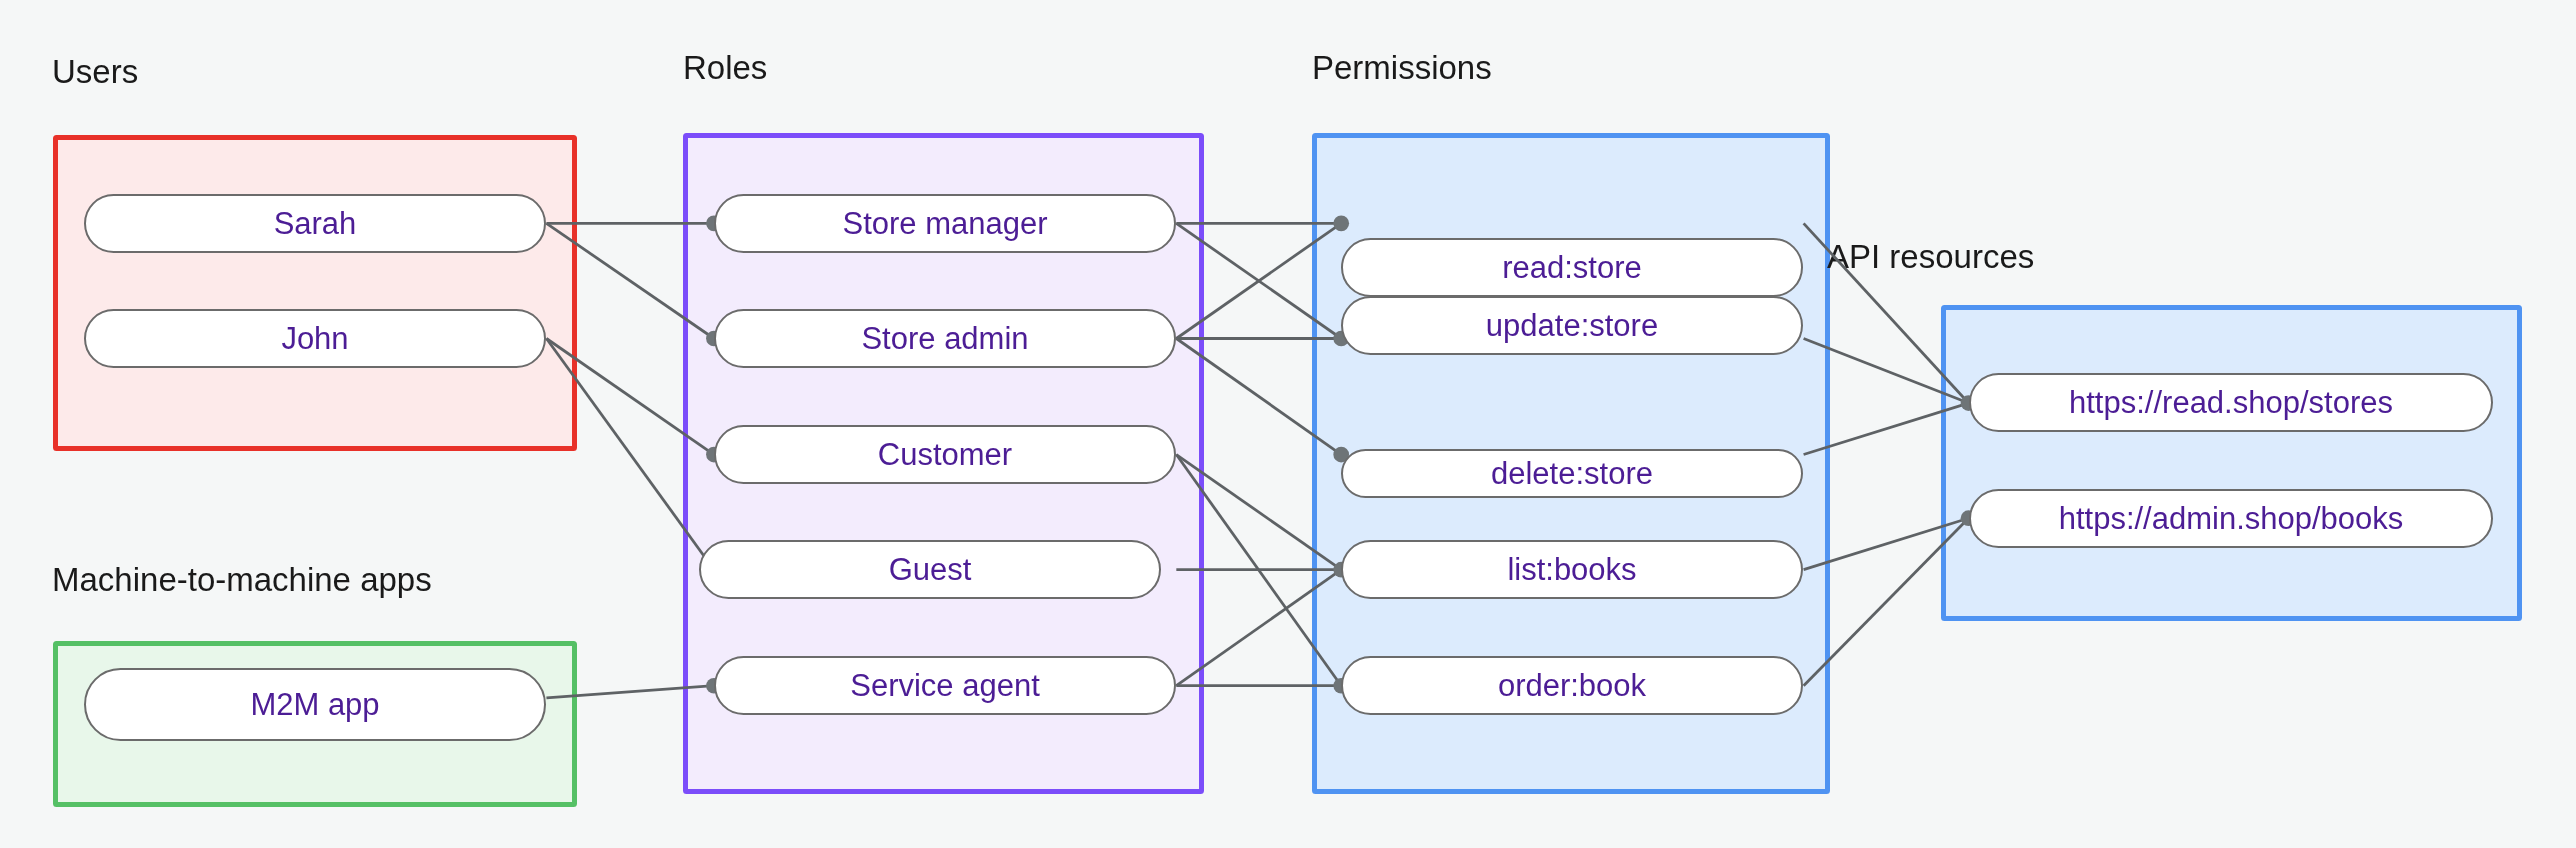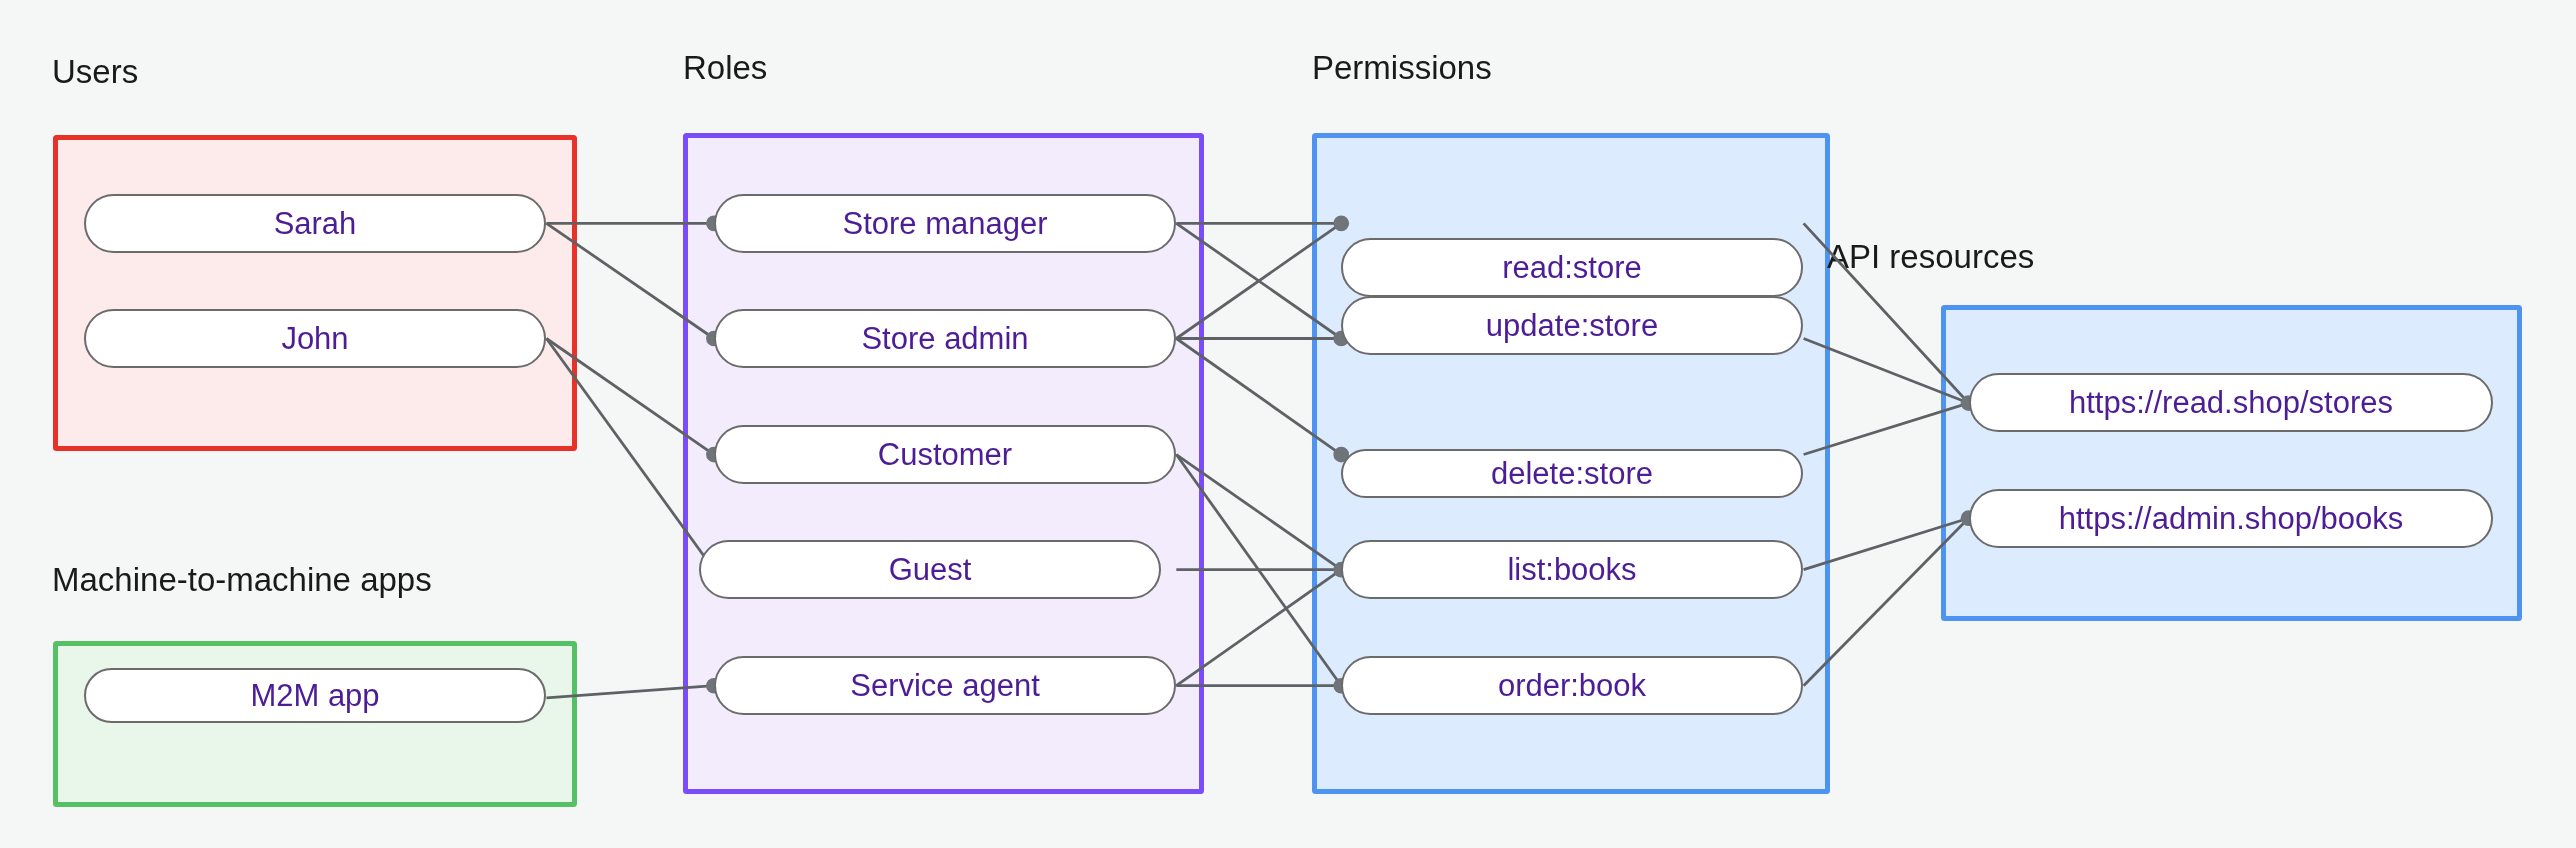--- a/index.html
+++ b/index.html
@@ -112,21 +112,21 @@
       <div class="group-label" style="left: 1827px; top: 240px;">API resources</div>
       <div class="group-box" style="left: 1941px; top: 305px; width: 581px; height: 316px; border-color: rgb(79, 147, 242); background: rgb(220, 235, 253);"></div>
     </div>
   <div id="nodes-layer">
       <div class="node" style="left: 84px; top: 194px; width: 462px; height: 59px;">
         <span>Sarah</span>
       </div>
       <div class="node" style="left: 84px; top: 309px; width: 462px; height: 59px;">
         <span>John</span>
       </div>
-      <div class="node" style="left: 84px; top: 668px; width: 462px; height: 55px;">
+      <div class="node" style="left: 84px; top: 668px; width: 462px; height: 73px;">
         <span>M2M app</span>
       </div>
       <div class="node" style="left: 714px; top: 194px; width: 462px; height: 59px;">
         <span>Store manager</span>
       </div>
       <div class="node" style="left: 714px; top: 309px; width: 462px; height: 59px;">
         <span>Store admin</span>
       </div>
       <div class="node" style="left: 714px; top: 425px; width: 462px; height: 59px;">
         <span>Customer</span>

